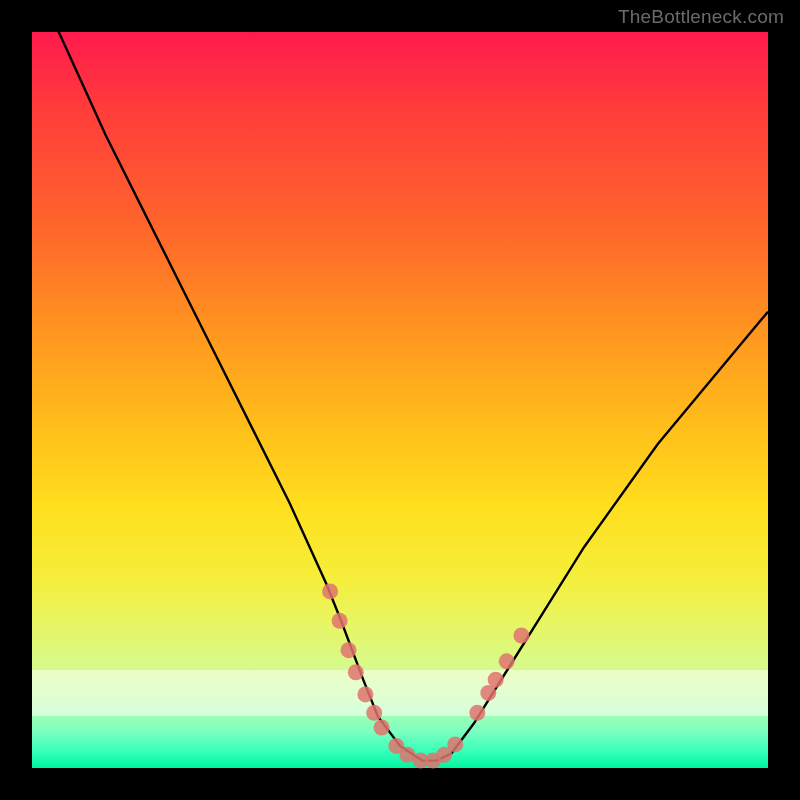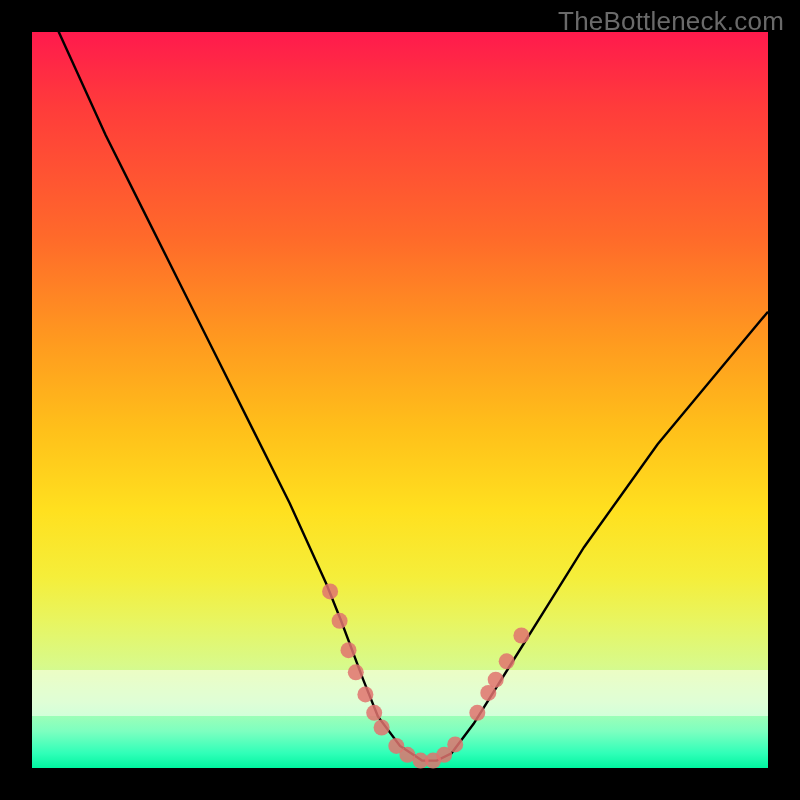--- a/index.html
+++ b/index.html
@@ -48,21 +48,21 @@
     height: 46px;
     bottom: 52px;
     background: rgba(255, 255, 220, 0.55);
     mix-blend-mode: screen;
   }
   .watermark {
     position: absolute;
     top: 6px;
     right: 16px;
     color: #6a6a6a;
-    font-size: 26px;
+    font-size: 19px;
     letter-spacing: 0.2px;
     font-weight: 500;
     user-select: none;
     margin-left: 11px;
   }
   svg.curve {
     position: absolute;
     left: 0;
     top: 0;
     width: 736px;

